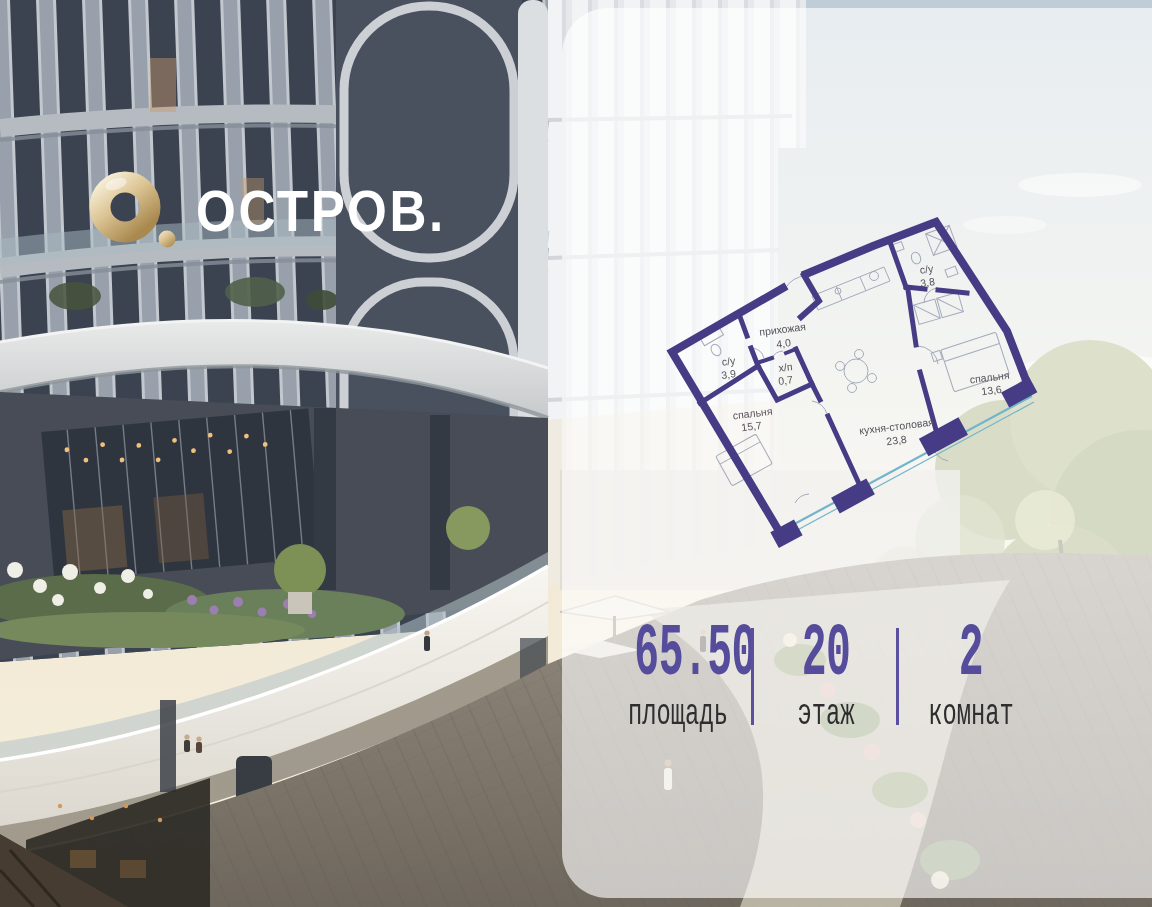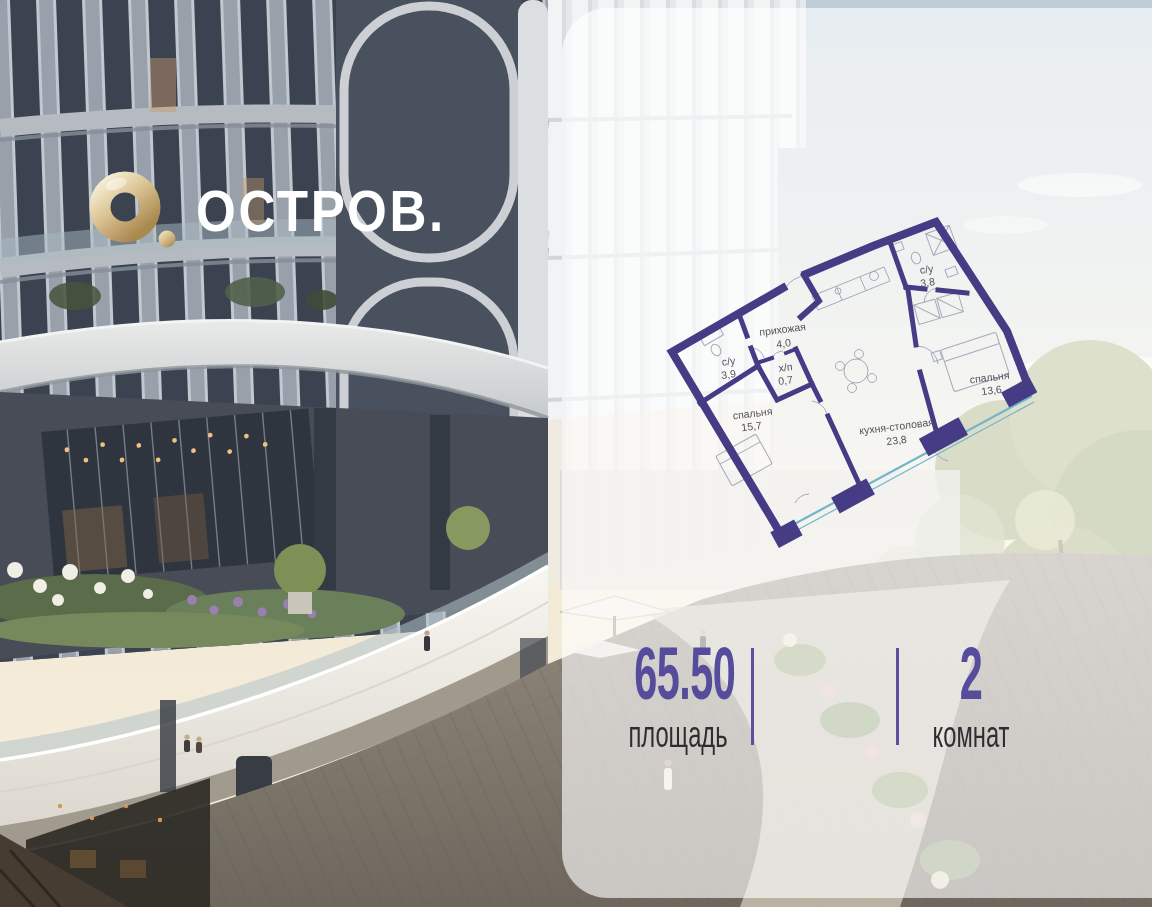--- a/index.html
+++ b/index.html
@@ -1,19 +1,19 @@
 <!DOCTYPE html>
 <html><head>
 <meta charset="utf-8">
 <style>
   html,body{margin:0;padding:0;background:#222;}
   .stage{position:relative;width:1152px;height:907px;overflow:hidden;background:#dfe2da;font-family:"Liberation Sans",sans-serif;}
   .stage svg{position:absolute;left:0;top:0;}
   .panel{position:absolute;left:562px;top:8px;width:590px;height:890px;background:rgba(255,255,255,0.63);border-radius:46px 0 0 46px;}
-  .stats{position:absolute;left:592px;top:640px;width:460px;height:120px;}
+  .stats{position:absolute;left:592px;top:620px;width:460px;height:120px;font-family:Liberation Mono, monospace;}
   .stat{position:absolute;top:0;text-align:center;}
   .stat .value{font-weight:bold;font-size:74px;line-height:0.92;color:#564c9c;transform:scaleX(0.56);transform-origin:50% 50%;letter-spacing:-1px;white-space:nowrap;}
   .stat .label{font-size:36px;line-height:1.0;color:#2e2e30;transform:scaleX(0.66);transform-origin:50% 50%;margin-top:9px;white-space:nowrap;}
   .stat-1{left:8px;width:156px;}
   .stat-2{left:164px;width:140px;}
   .stat-3{left:309px;width:140px;}
   .vdiv{position:absolute;top:8px;width:3px;height:97px;background:#5b509f;}
   .vdiv-1{left:159px;}
   .vdiv-2{left:304px;}
   .plan-label{font-family:"Liberation Sans",sans-serif;fill:#55505a;}
@@ -366,20 +366,24 @@
     </g>
     <text x="196" y="231" font-family="Liberation Sans, sans-serif" font-weight="bold" font-size="58" letter-spacing="3" fill="#ffffff" textLength="250" lengthAdjust="spacingAndGlyphs">ОСТРОВ.</text>
   </svg>
 
   <div class="stats">
     <div class="stat stat-1">
       <div class="value">65.50</div>
       <div class="label">площадь</div>
     </div>
     <div class="vdiv vdiv-1"></div>
+    <div class="stat stat-2">
+      <div class="value">20</div>
+      <div class="label">этаж</div>
+    </div>
     <div class="vdiv vdiv-2"></div>
     <div class="stat stat-3">
       <div class="value">2</div>
       <div class="label">комнат</div>
     </div>
   </div>
 
 </div>
 
 </body></html>

